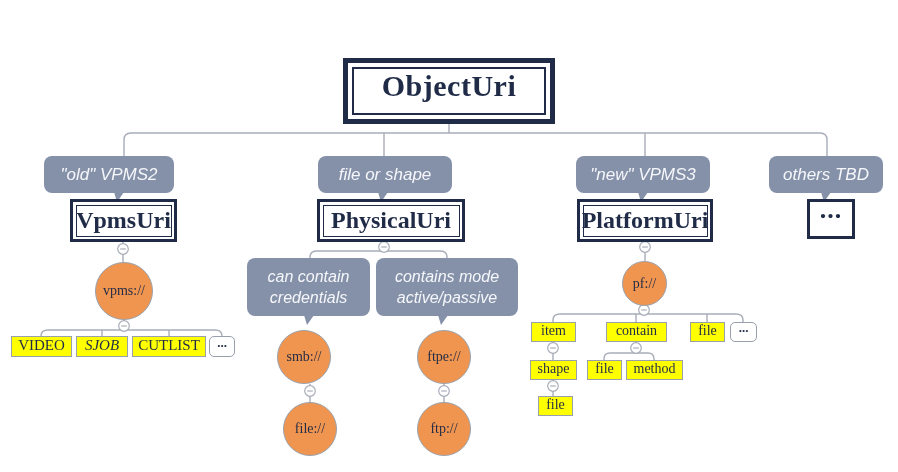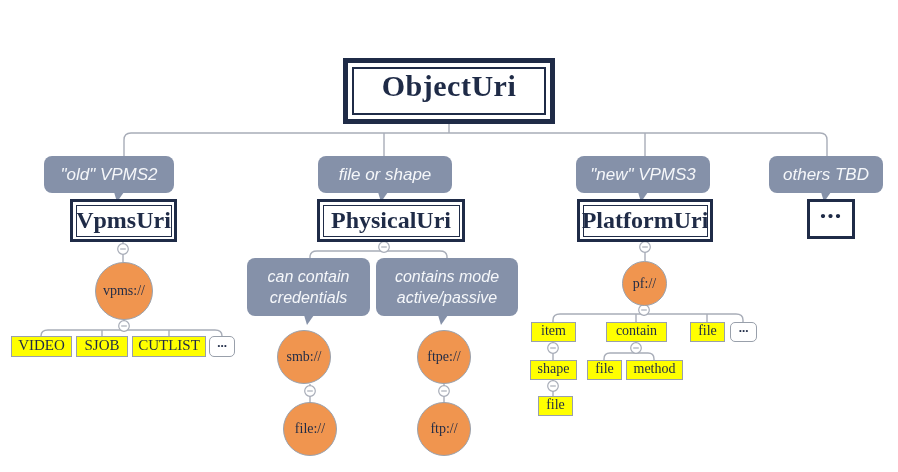--- a/index.html
+++ b/index.html
@@ -169,21 +169,21 @@
   <div class="node dots-box" style="left:807px;top:199px;width:48px;height:40px;">
     <span>...</span>
   </div>
 
   <div class="node circle" style="left:95px;top:262px;width:58px;height:58px;">
     <span>vpms://</span>
   </div>
   <div class="node ybox" style="left:11px;top:336px;width:61px;height:21px;">
     <span>VIDEO</span>
   </div>
-  <div class="node ybox" style="left:76px;top:336px;width:52px;height:21px;">
+  <div class="node ybox" style="left:76px;top:336px;width:52px;height:21px;font-style:italic;">
     <span>SJOB</span>
   </div>
   <div class="node ybox" style="left:132px;top:336px;width:74px;height:21px;">
     <span>CUTLIST</span>
   </div>
   <div class="node wbox" style="left:209px;top:336px;width:26px;height:21px;">
     <span>...</span>
   </div>
 
   <div class="node callout small-note" style="left:247px;top:258px;width:123px;height:58px;">

